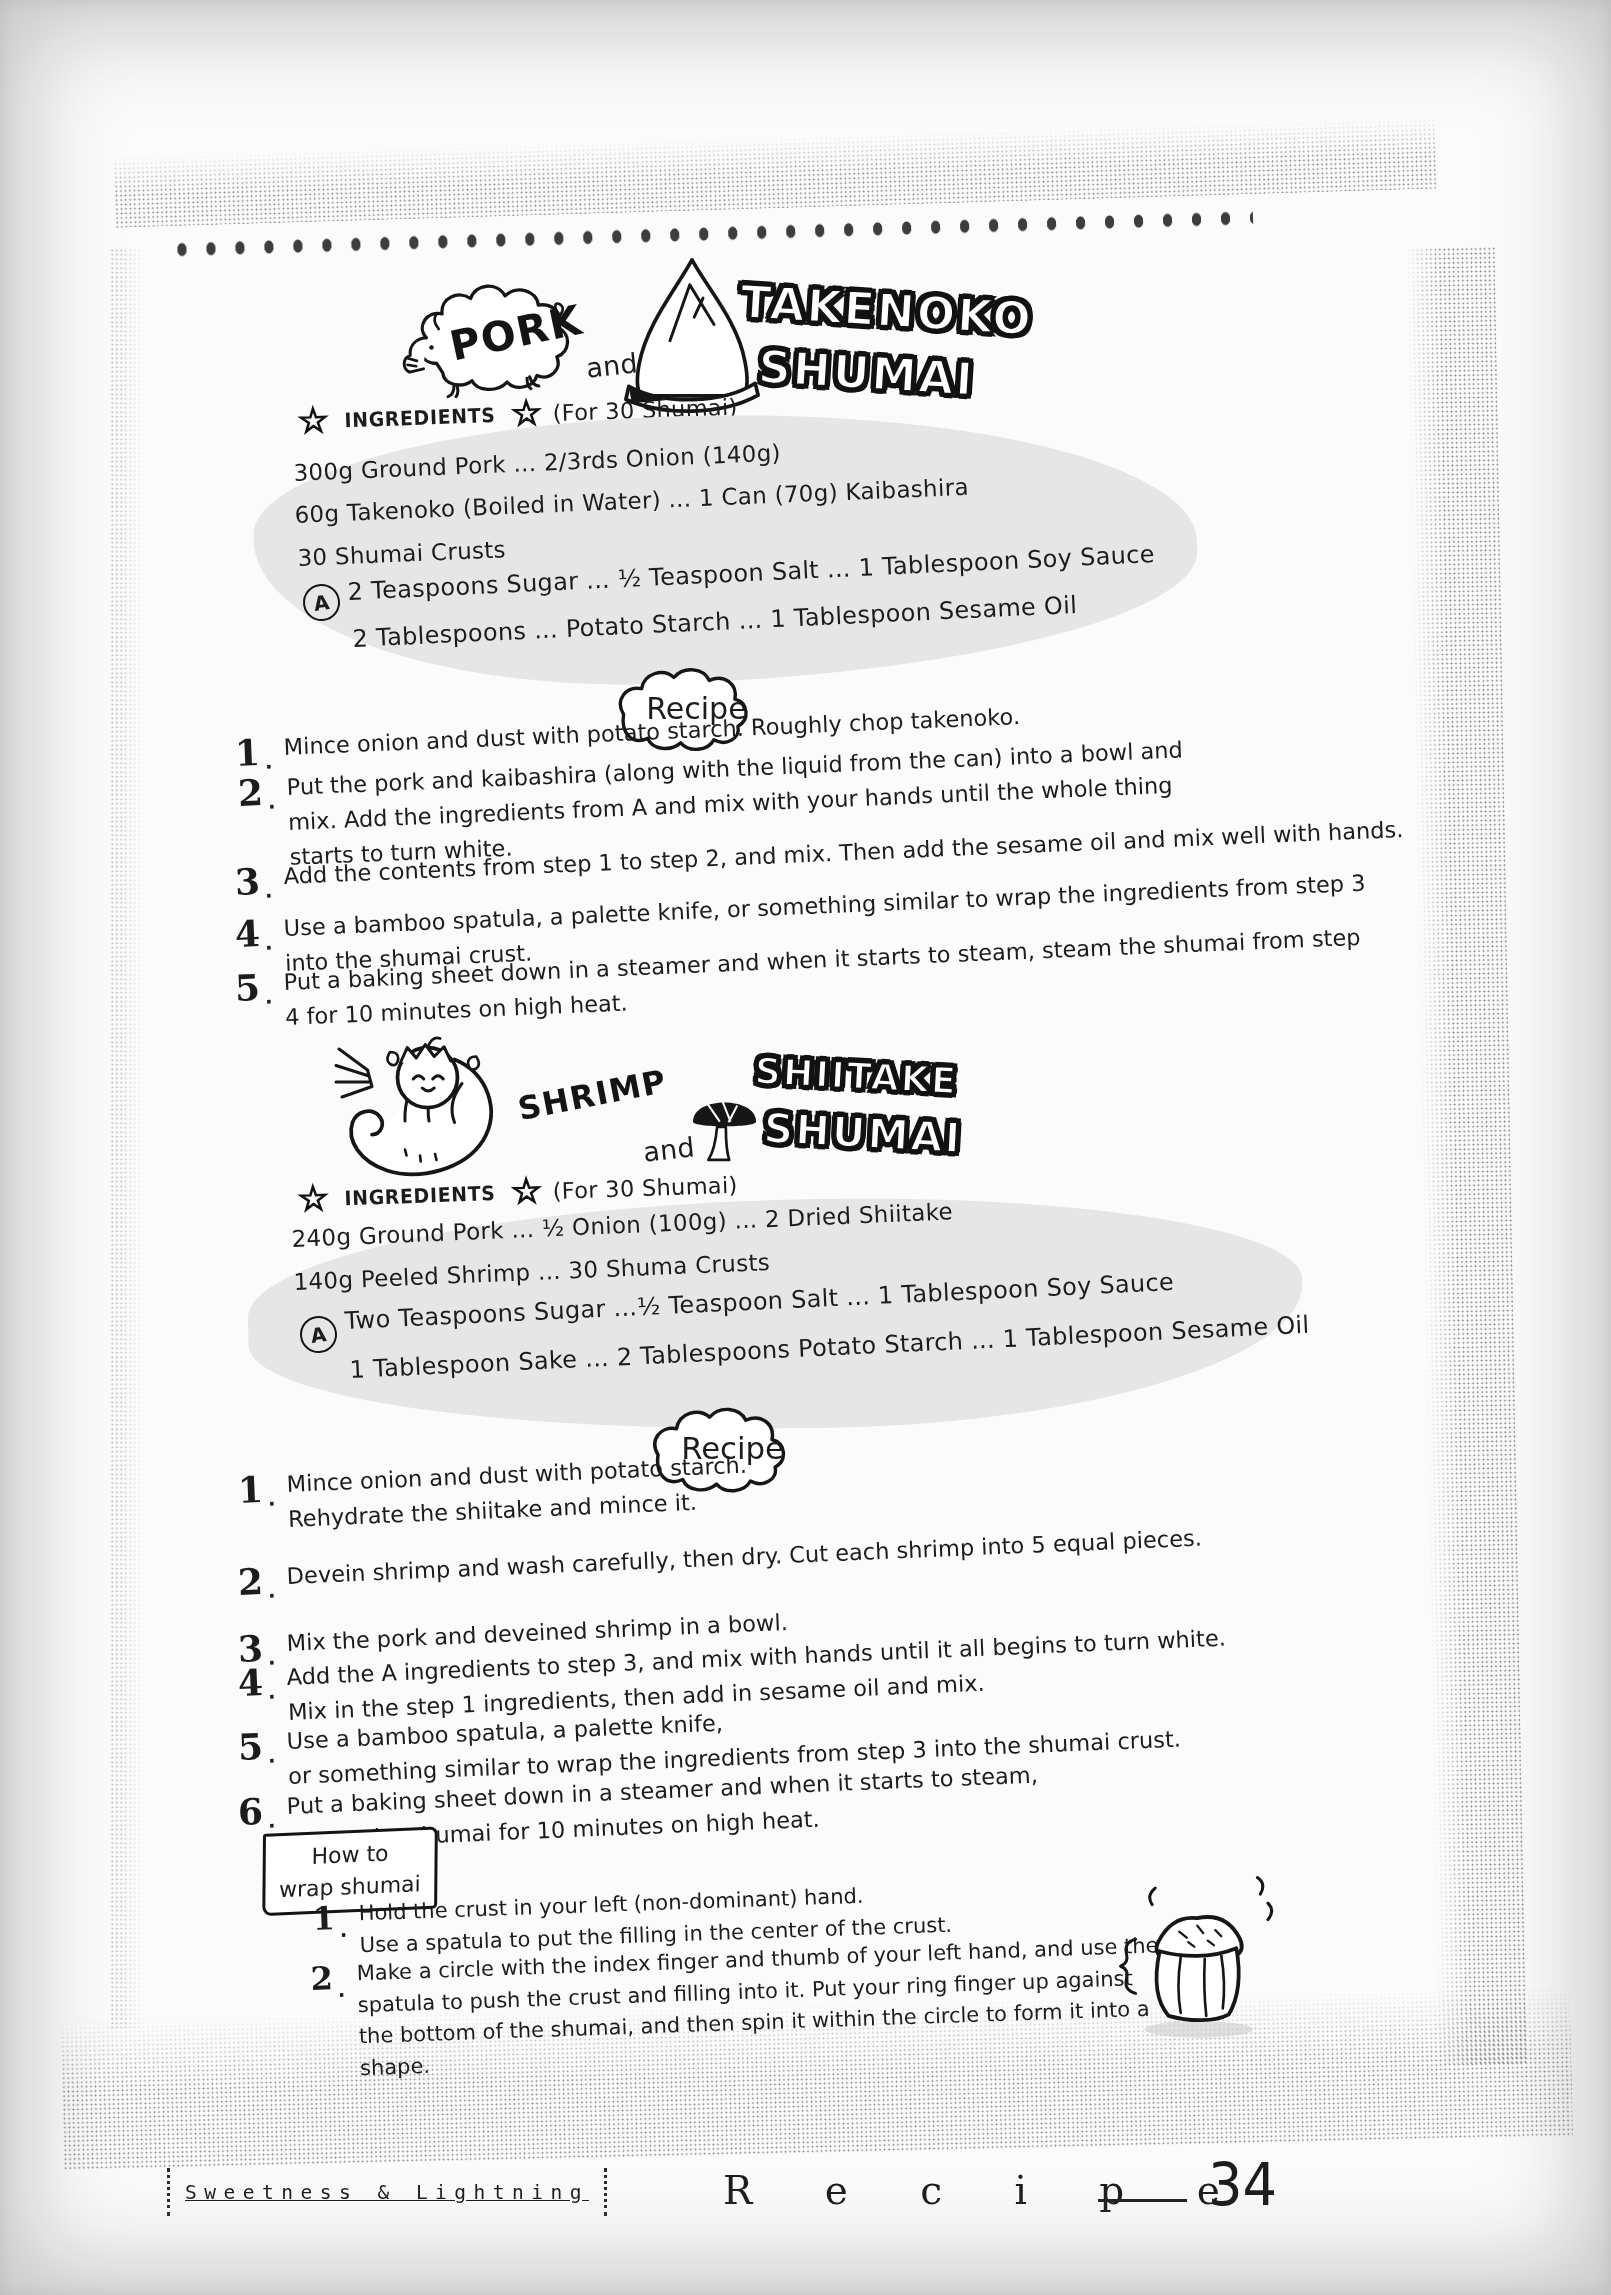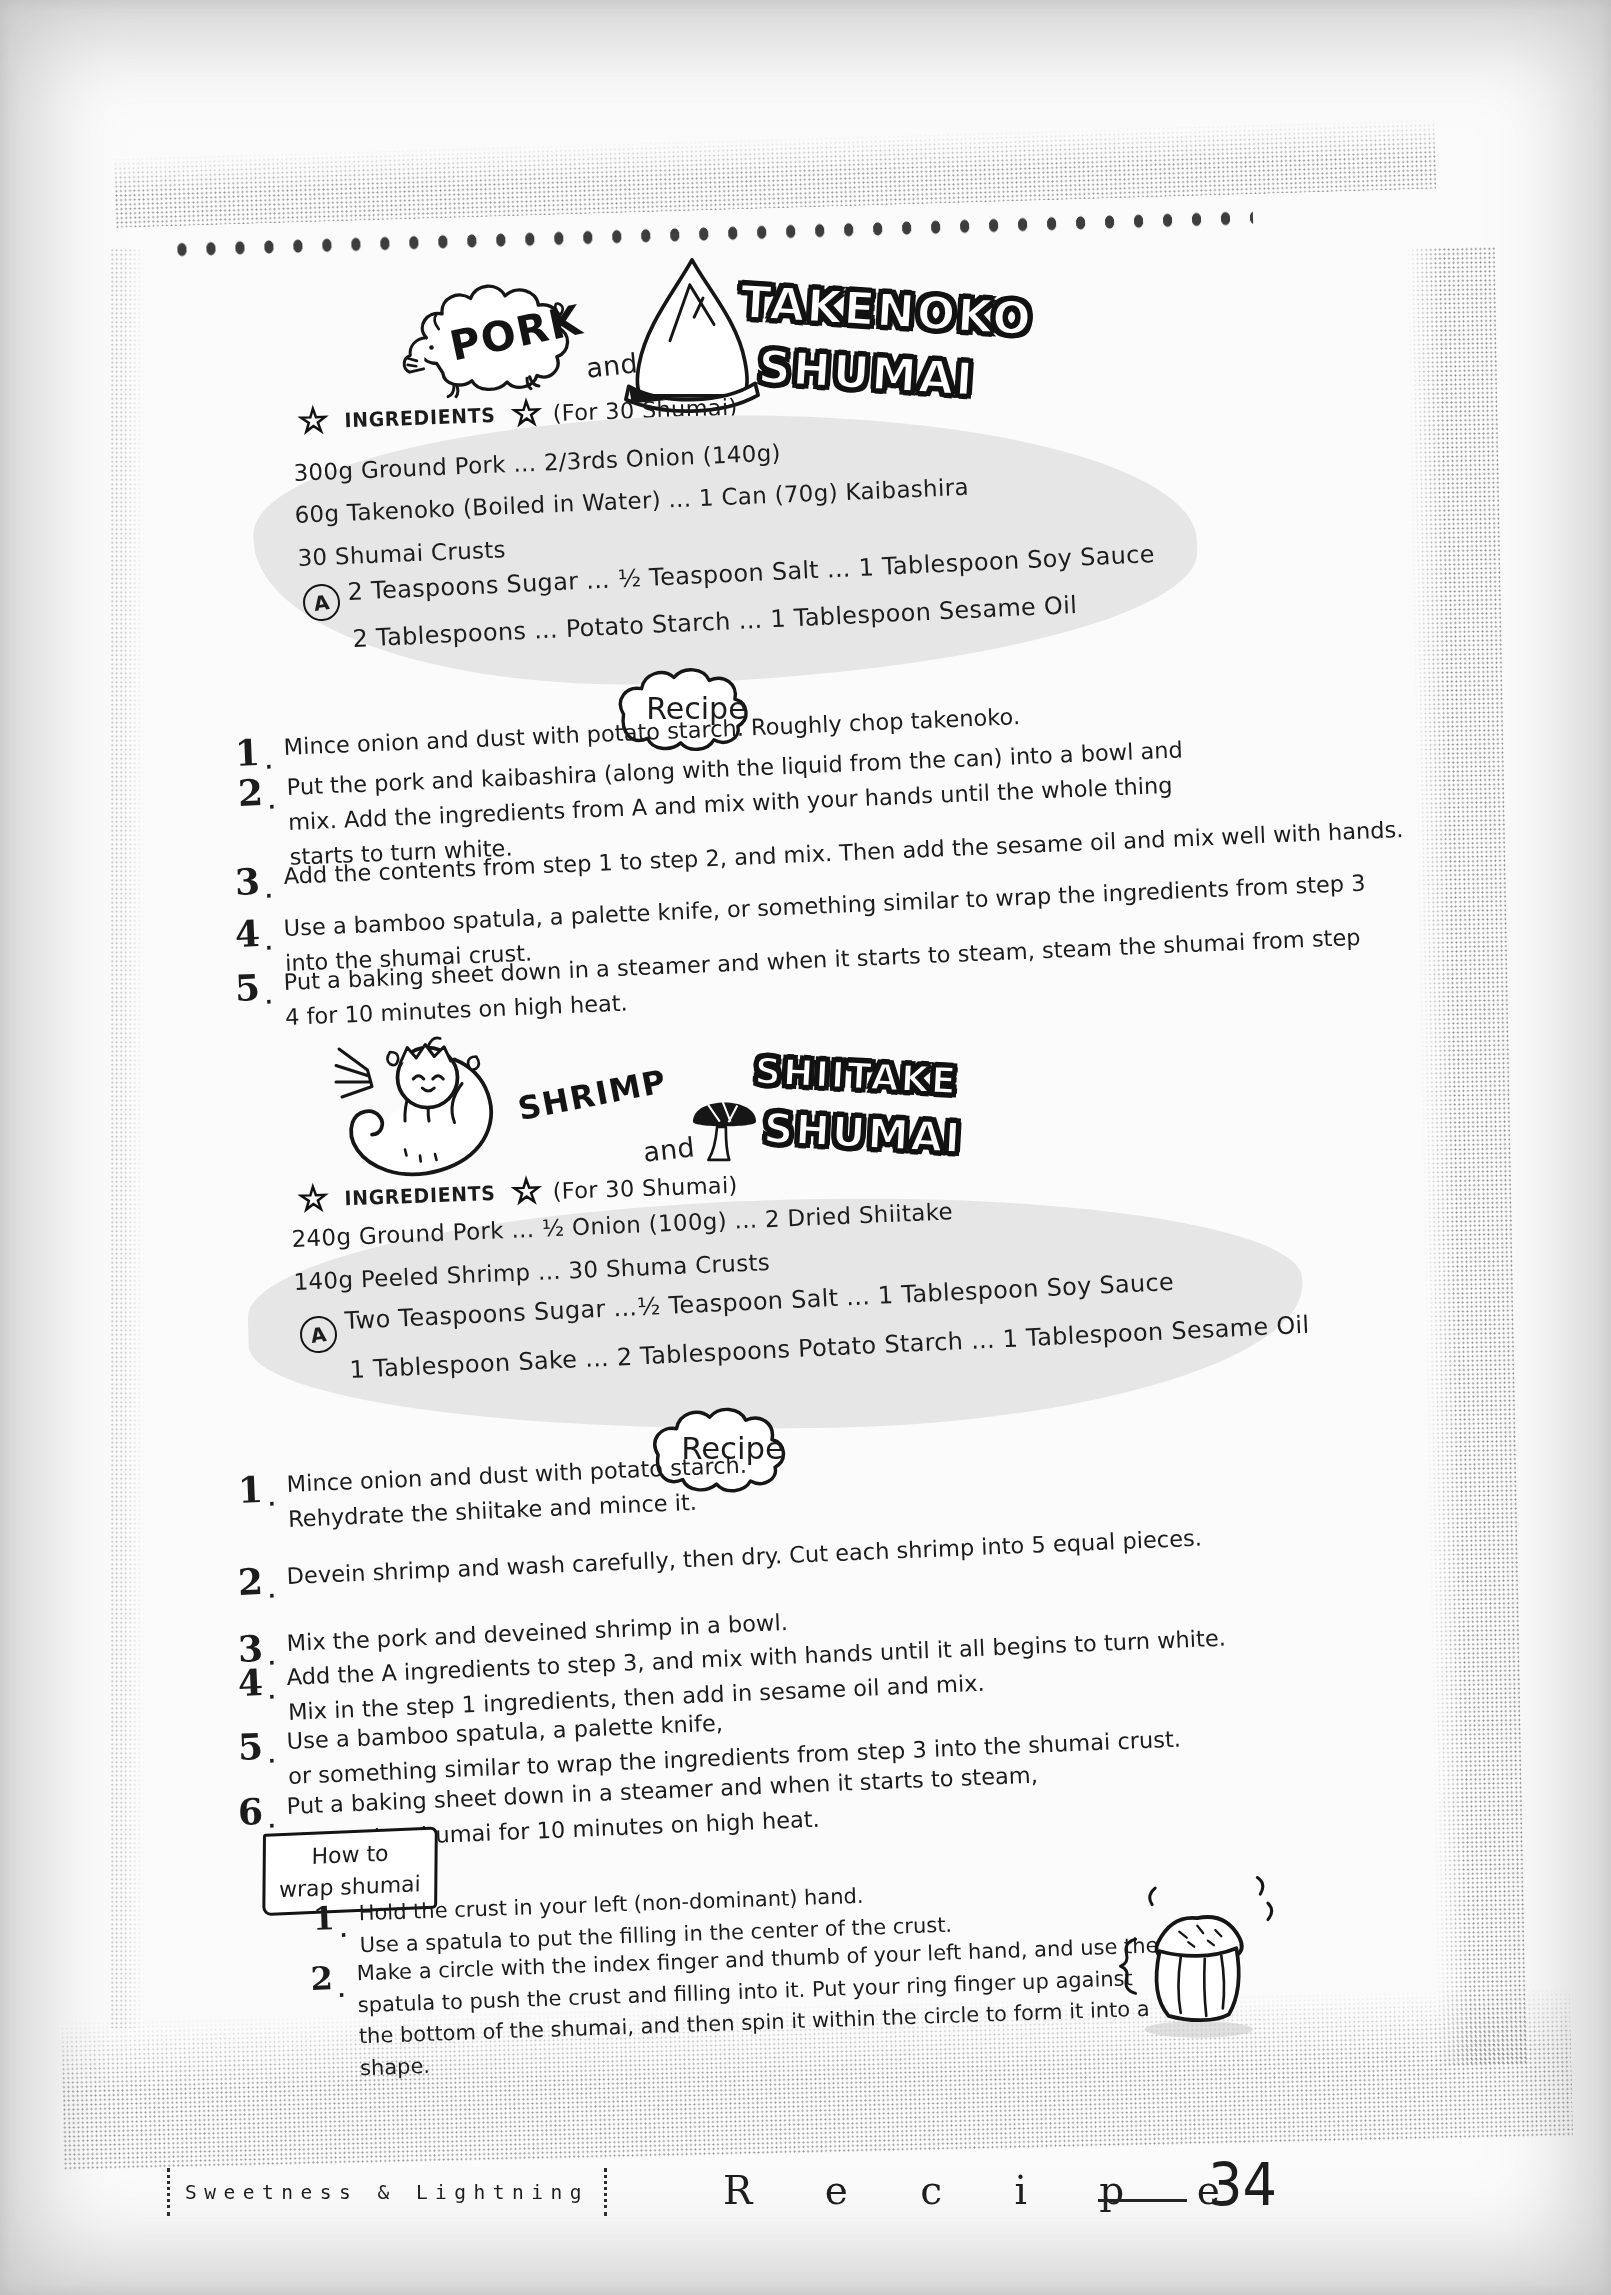--- a/index.html
+++ b/index.html
@@ -66,21 +66,21 @@
   .step-num{font-family:"DejaVu Serif", serif;font-weight:bold;font-size:36px;line-height:1;margin-top:3px;}
   .num-dot{font-size:19.5px;font-weight:bold;margin:19.5px 0 0 -7.5px;}
   .step-text{font-size:22.5px;line-height:1.55;white-space:pre-line;}
   .wrap-steps .step-text{font-size:21px;line-height:1.5;}
   .wrap-steps .step-num{font-size:32px;}
   
   .wrap-box{border:3.8px solid #141414;border-radius:3px 7.5px 4.5px 9px;padding:6px 13.5px;
     transform:rotate(-2.5deg) skewX(-3deg);transform-origin:left top;
     font-size:22px;line-height:1.45;white-space:pre-line;text-align:center;background:#fff;}
   
-  .footer-series{display:flex;align-items:center;gap:15px;}
+  .footer-series{display:flex;align-items:center;gap:15px;text-decoration:underline;}
   .dotted-bar{width:0;height:48px;border-left:3px dotted #2c2c2c;}
   .series-title{font-family:"DejaVu Sans Mono", monospace;font-size:19.5px;letter-spacing:7.5px;white-space:nowrap;}
   .recipe-label{font-family:"DejaVu Serif", serif;font-size:39px;letter-spacing:30px;white-space:nowrap;}
   .footer-dash{width:89px;border-top:3.8px solid #222;}
   .page-number{font-size:59px;transform:scaleX(.92);transform-origin:left top;}
   svg{overflow:visible;}
   .ink{stroke:#161616;fill:none;stroke-linecap:round;stroke-linejoin:round;}
 </style>
 </head>
 <body>

